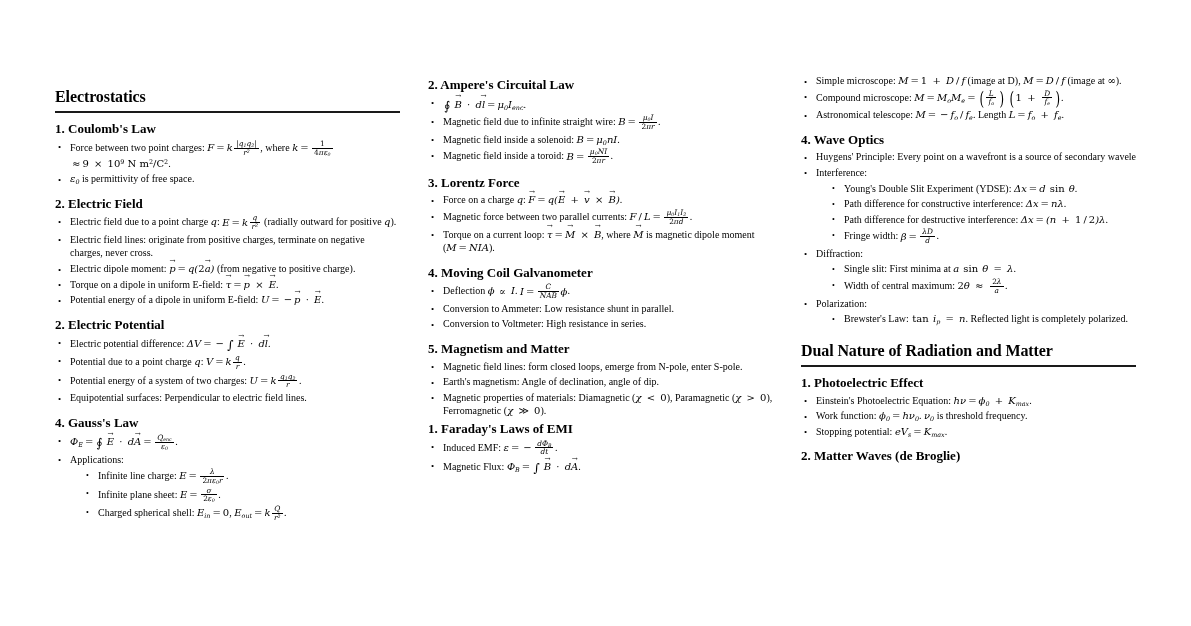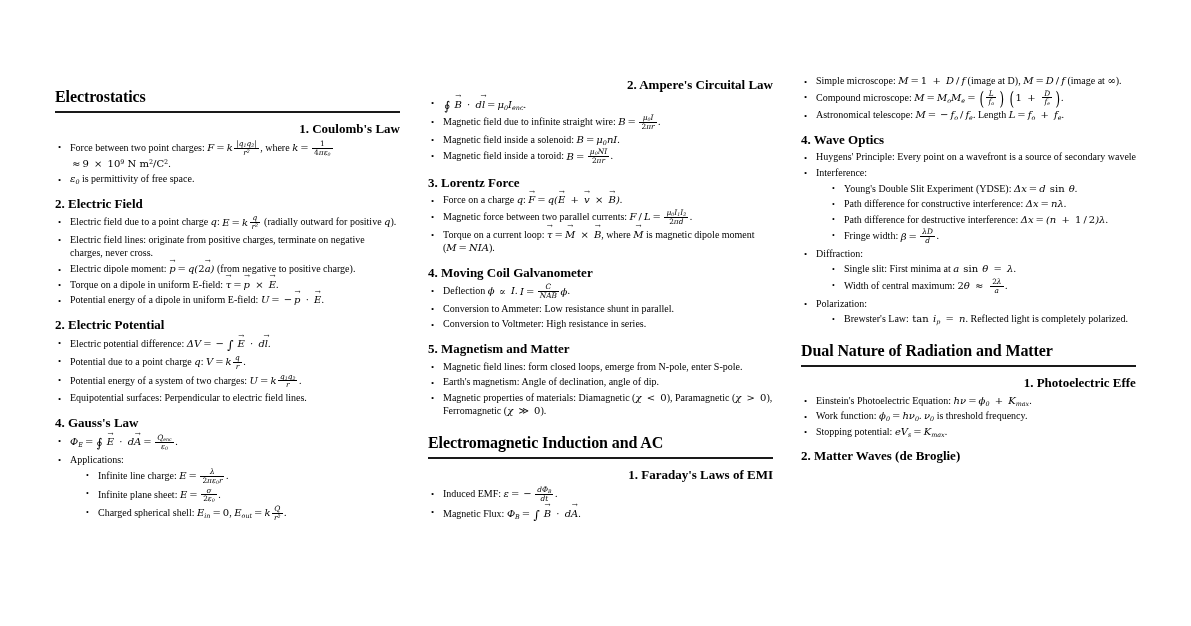--- a/index.html
+++ b/index.html
@@ -49,21 +49,21 @@
     border-bottom: 2px solid #1a1a1a;
     line-height: 1.15;
     letter-spacing: -0.1px;
   }
   h2.sub-title {
     font-size: 13px;
     font-weight: bold;
     margin: 10px 0 3px 0;
     line-height: 1.2;
   }
-  h2.sub-title.first { margin-top: 3px; text-align: right; }
+  h2.sub-title.first { margin-top: 3px; }
 
   ul.lst {
     list-style: none;
     margin: 0 0 0 0;
     padding: 0;
   }
   ul.lst > li {
     position: relative;
     padding-left: 15px;
     margin: 0 0 2px 0;
@@ -210,21 +210,20 @@
       <li>Conversion to Voltmeter: High resistance in series.</li>
     </ul>
 
     <h2 class="sub-title">5. Magnetism and Matter</h2>
     <ul class="lst">
       <li>Magnetic field lines: form closed loops, emerge from N-pole, enter S-pole.</li>
       <li>Earth's magnetism: Angle of declination, angle of dip.</li>
       <li>Magnetic properties of materials: Diamagnetic (<span class="m">χ <span class="op">&lt;</span> <span class="up">0</span></span>), Paramagnetic (<span class="m">χ <span class="op">&gt;</span> <span class="up">0</span></span>), Ferromagnetic (<span class="m">χ <span class="op">≫</span> <span class="up">0</span></span>).</li>
     </ul>
 
-    <h1 class="sec-title" style="margin-top:16px">Electromagnetic Induction and AC</h1>
 
     <h2 class="sub-title first">1. Faraday's Laws of EMI</h2>
     <ul class="lst">
       <li>Induced EMF: <span class="m">ε<span class="op">=</span><span class="op">−</span><span class="frac"><span class="num"><span>d</span>Φ<sub>B</sub></span><span><span>dt</span></span></span></span>.</li>
       <li>Magnetic Flux: <span class="m">Φ<sub>B</sub><span class="op">=</span><span class="big">∫</span> <span class="vec">B</span> <span class="op">·</span> <span>d</span><span class="vec">A</span></span>.</li>
 
     </ul>
 
   </div>
 

